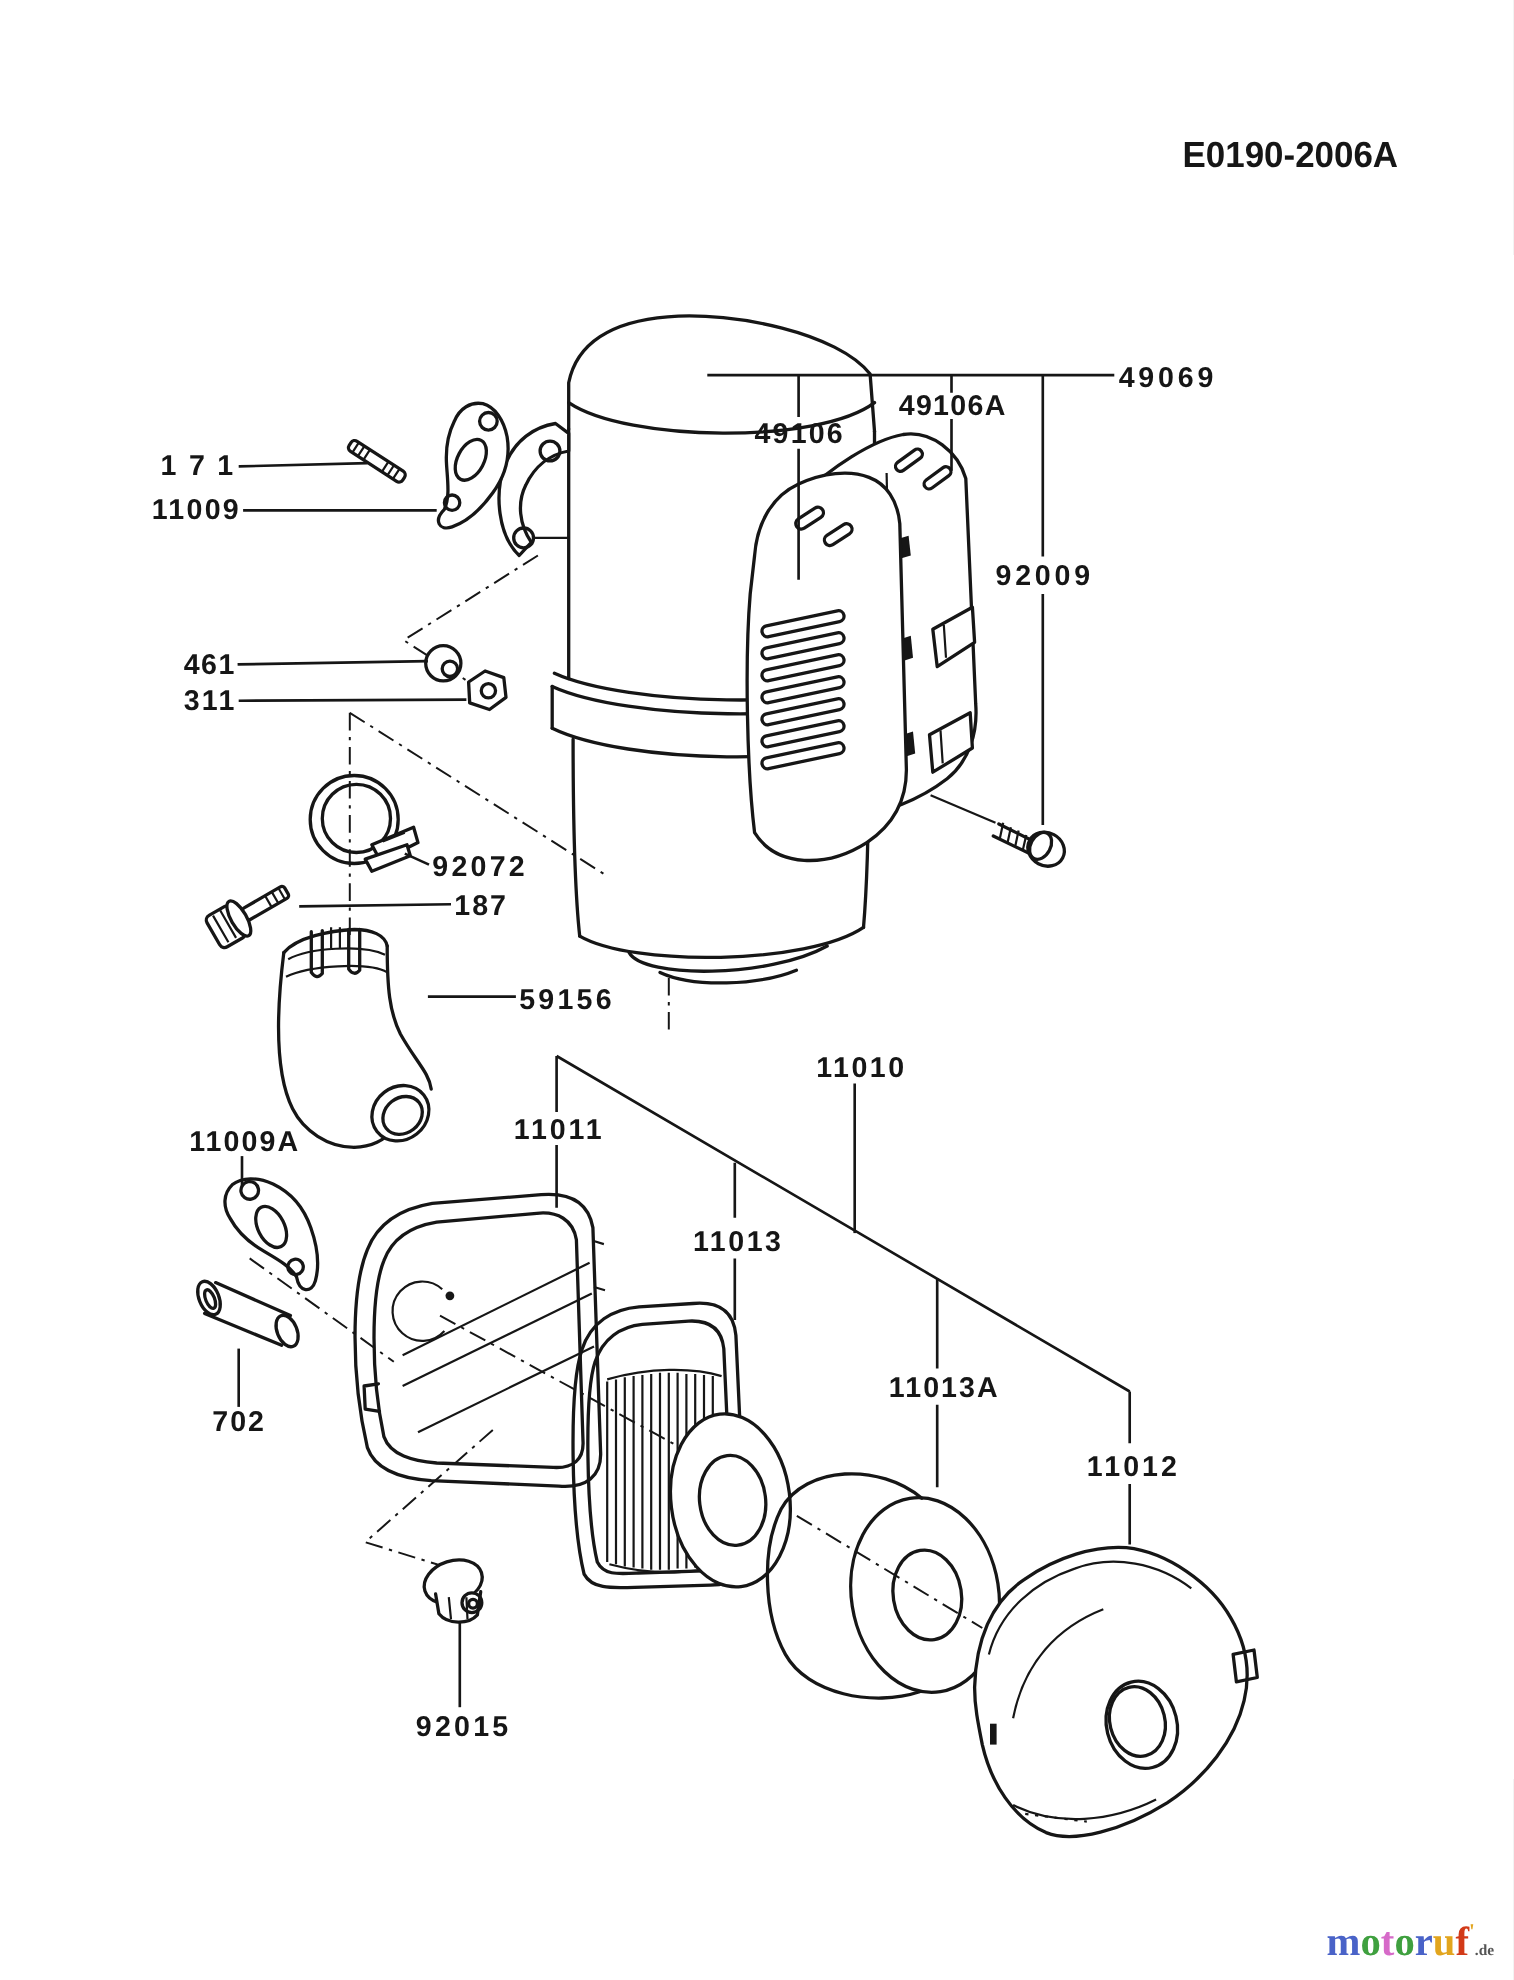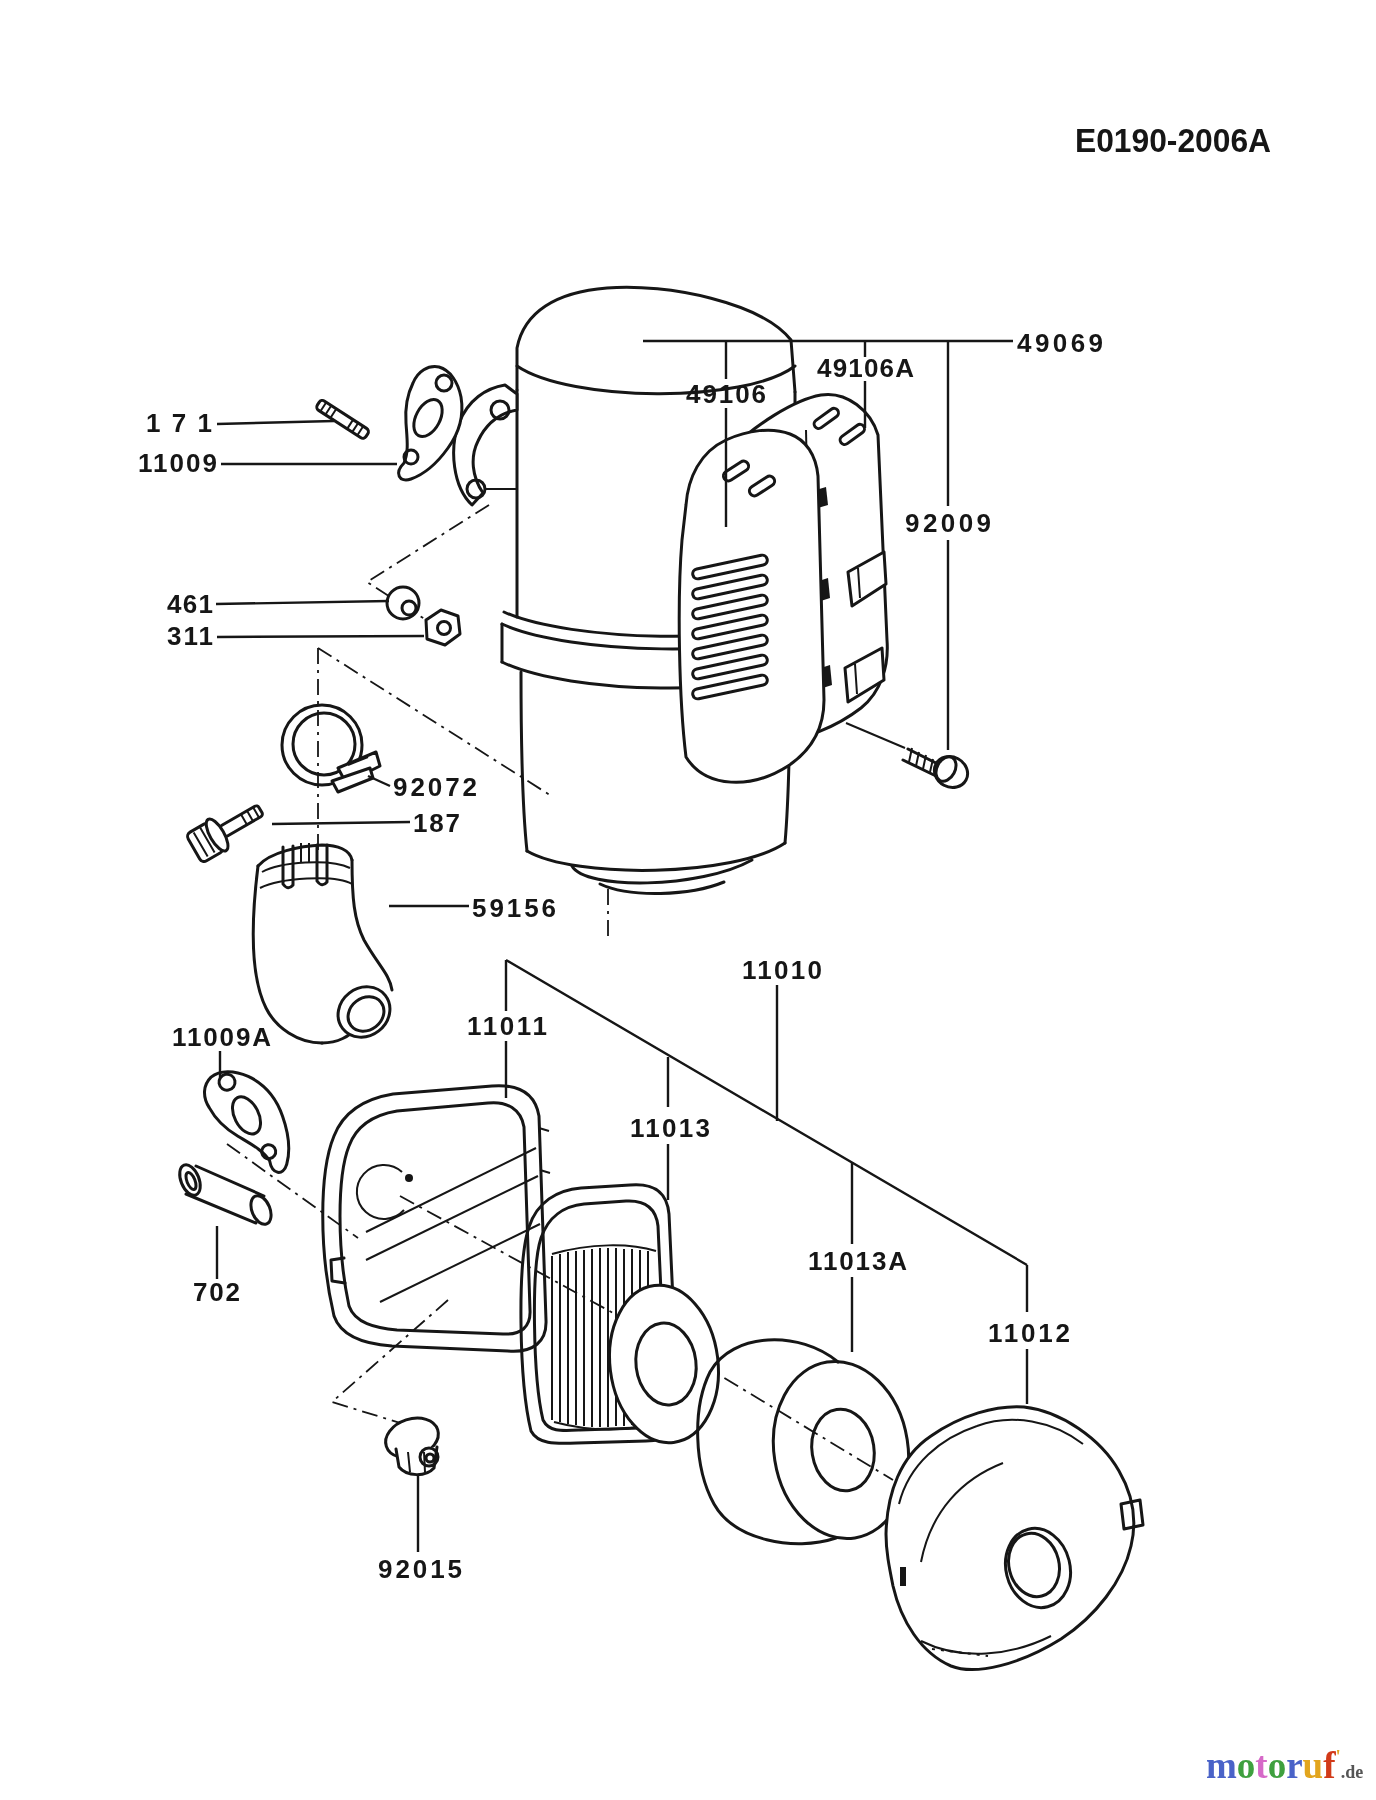--- a/index.html
+++ b/index.html
@@ -15,21 +15,21 @@
   .leader{stroke:#161616;stroke-width:2.4;fill:none;}
   .cline{stroke:#161616;stroke-width:1.8;fill:none;stroke-dasharray:16 6 3 6;}
   .dark{fill:#161616;stroke:none;}
   
   .wm{position:absolute;left:1206px;top:1744px;width:170px;white-space:nowrap;
       font-family:"Liberation Serif","DejaVu Serif",serif;font-weight:700;font-size:37px;}
   .wm span{display:inline-block;}
   .l0{color:#4a63c8;}.l1{color:#3fa03f;}.l2{color:#d66ac8;}.l3{color:#3fa03f;}
   .l4{color:#4a63c8;}.l5{color:#e2a51e;}.l6{color:#d23a18;}
   .l7{color:#e2a51e;font-size:19px;vertical-align:15px;}
-  .lsuf{color:#555555;font-size:18px;font-weight:700;text-align:center;}
+  .lsuf{color:#555555;font-size:14px;font-weight:700;text-align:center;}
 </style>
 </head>
 <body>
 
 <div class="page">
 <svg width="1376" height="1800" viewBox="0 0 1376 1800">
 
   <g>
     <path class="cline" d="M489,505 L367,582 L445,632"></path>
     <path class="cline" d="M318,648 L318,856"></path>

